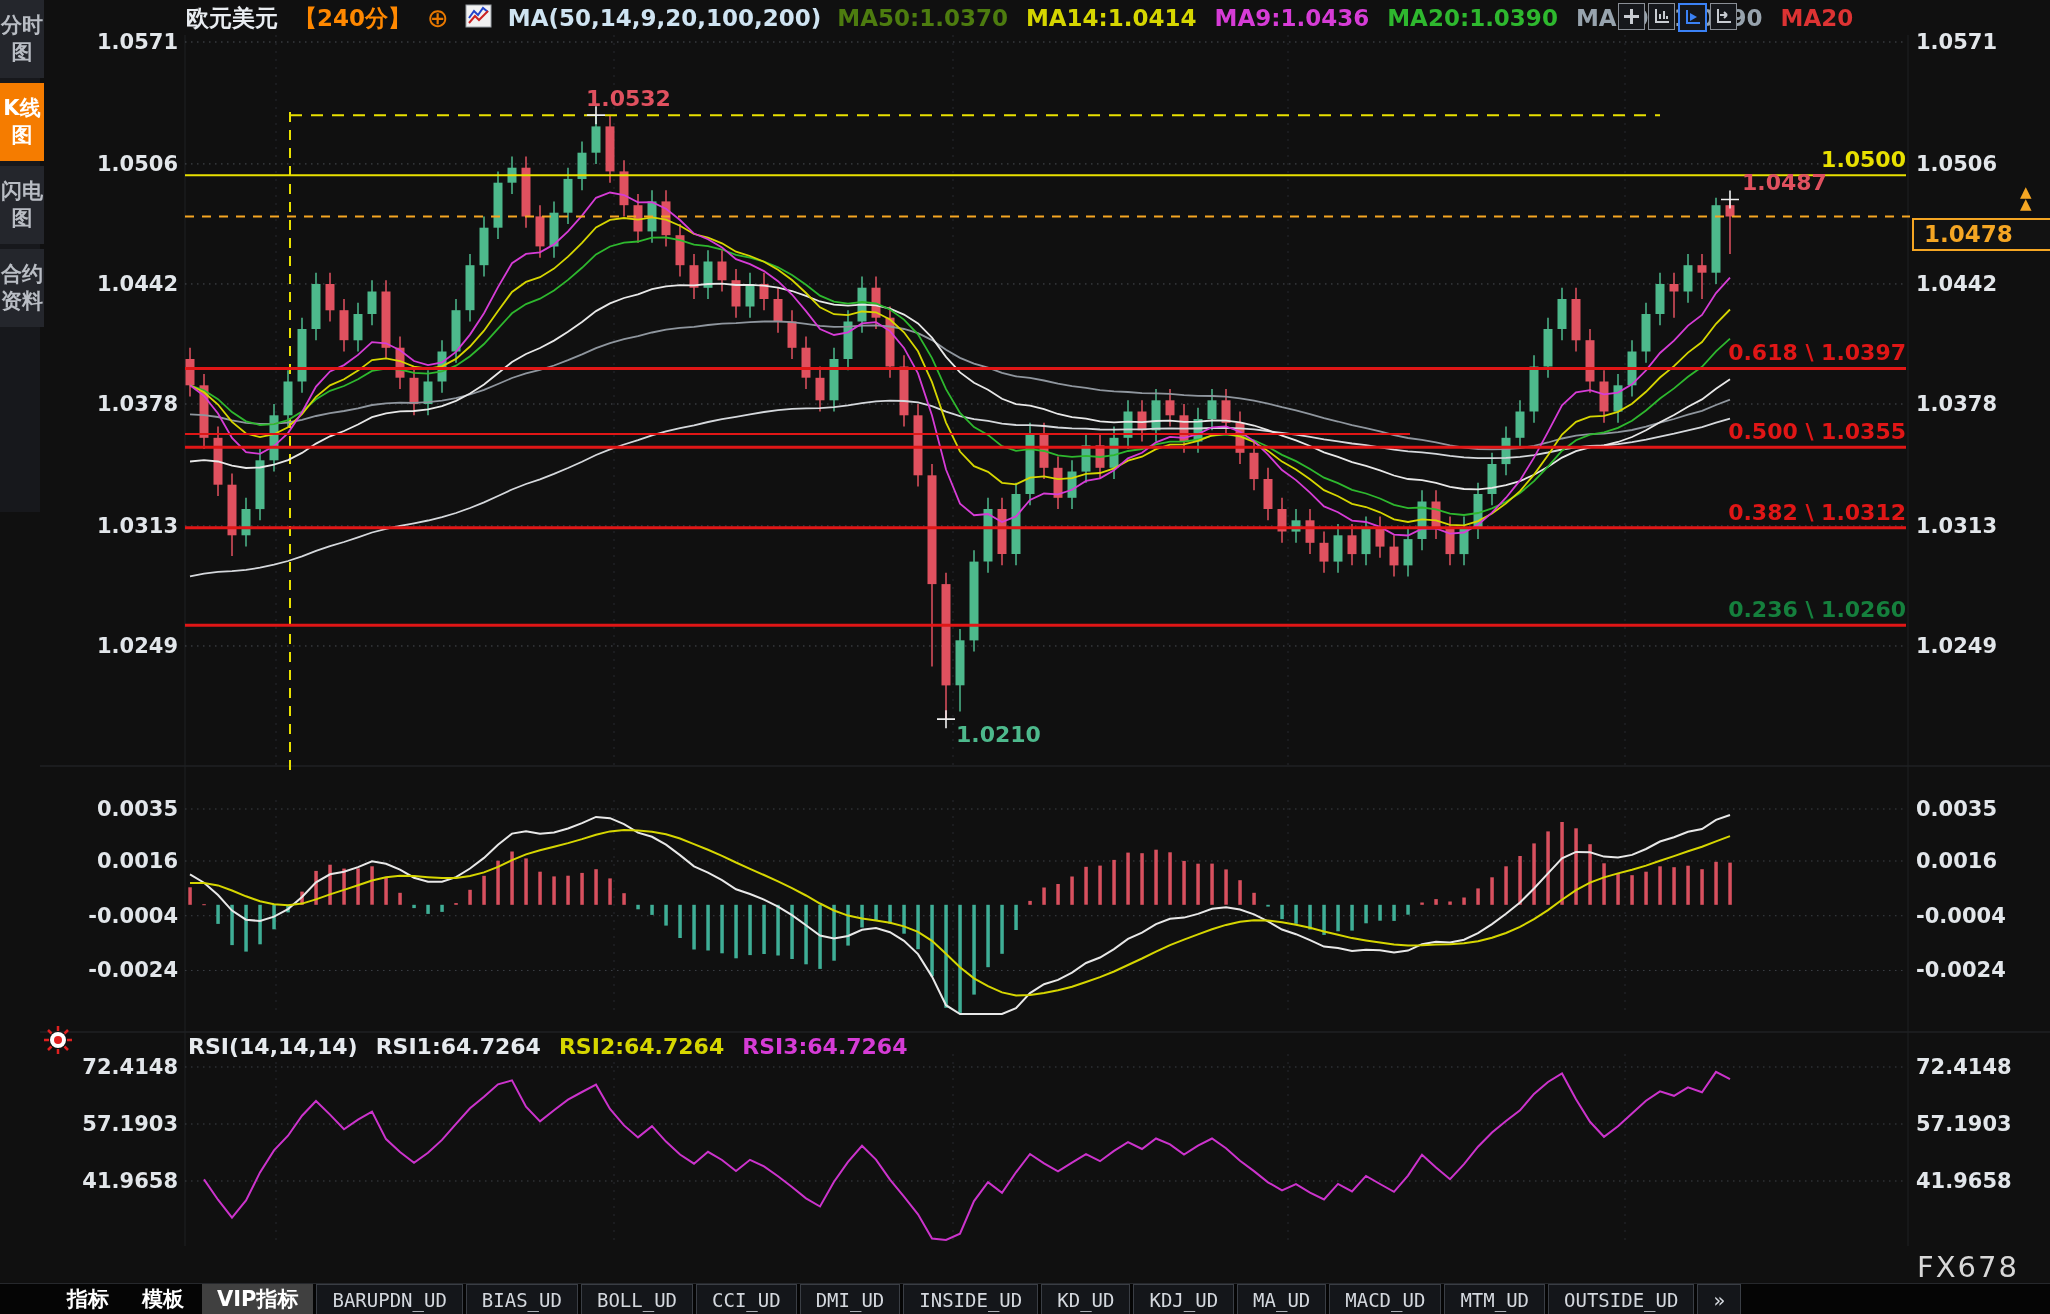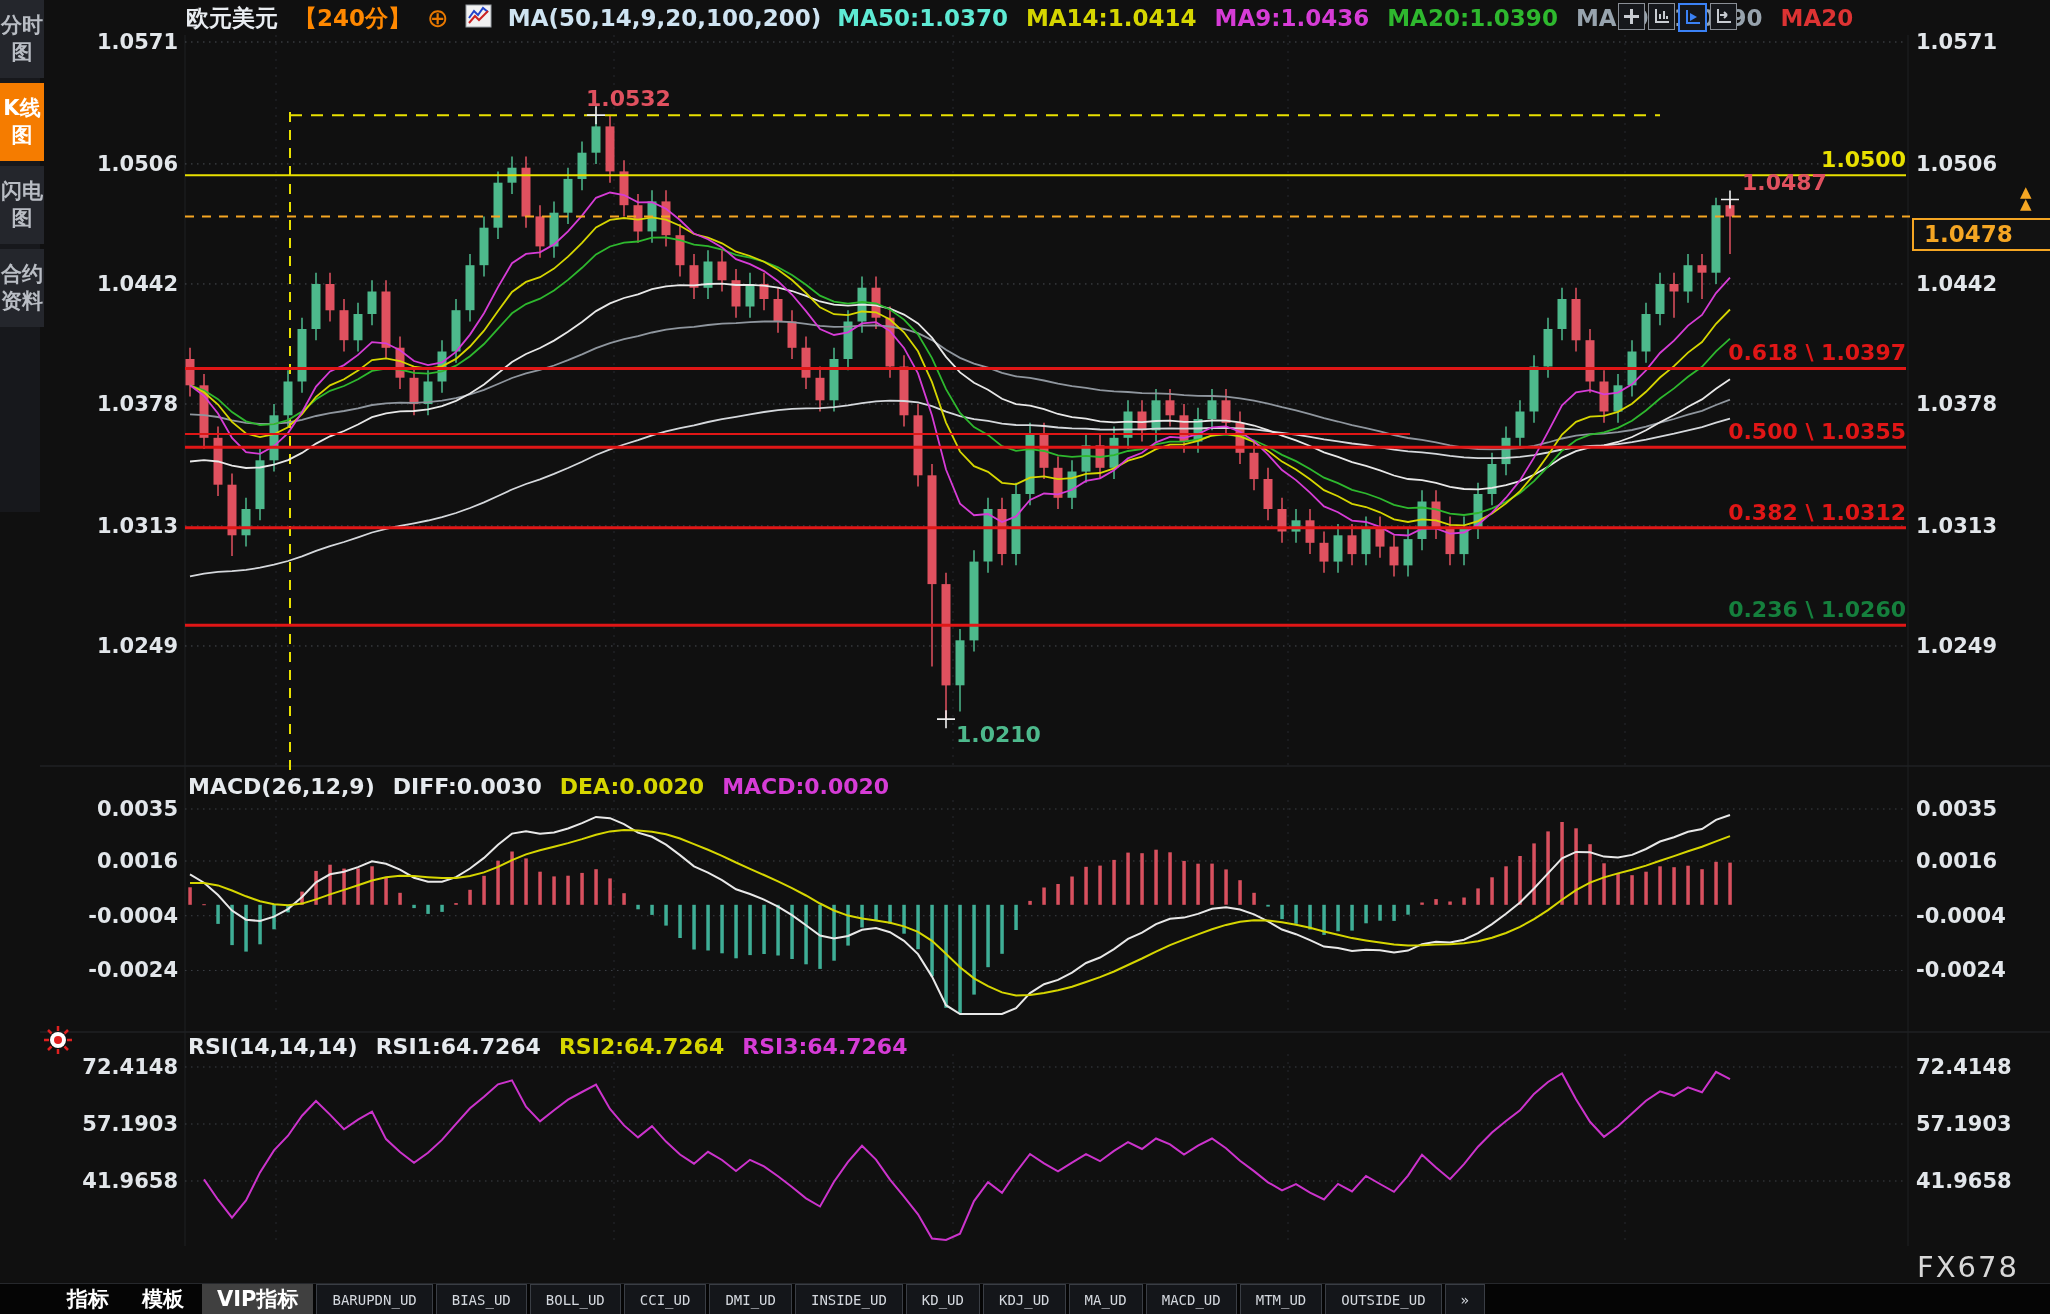--- a/index.html
+++ b/index.html
@@ -38,21 +38,21 @@
   .time-row{position:absolute;left:0;top:1246px;width:2050px;height:37px;background:#0a0a0a;border-top:1px solid #26282c;z-index:5;}
   .period-label{position:absolute;left:58px;top:6px;color:#f57c00;font-size:23px;font-weight:bold;}
   .date-label{position:absolute;top:6px;transform:translateX(-50%);color:#eef2f6;font-size:22px;font-weight:bold;}
   .watermark{position:absolute;left:1917px;top:1250px;color:#d8d8d8;font-size:29px;letter-spacing:2px;z-index:6;}
   .tab-row{position:absolute;left:0;top:1283px;width:2050px;height:31px;background:#050505;border-top:1px solid #26282c;
            display:flex;align-items:stretch;gap:3px;padding-left:52px;box-sizing:border-box;z-index:5;}
   .tab{display:flex;align-items:center;padding:0 15px;cursor:pointer;}
   .tab.cjk{color:#fff;font-size:21px;font-weight:bold;}
   .tab.vip{background:#404040;color:#fff;font-size:21px;font-weight:bold;}
   .tab.ud,.tab.more{background:#14161a;border:1px solid #3a3e45;border-bottom:none;color:#d4d8de;
-          font-family:"DejaVu Sans Mono","Liberation Mono",monospace;font-size:14px;text-align:center;}
+          font-family:"DejaVu Sans Mono","Liberation Mono",monospace;font-size:19px;text-align:center;}
   .live-icon{position:absolute;left:40px;top:1022px;z-index:6;}
 </style>
 </head>
 <body>
 
 <div class="screen">
 
   <svg id="chart-svg" width="2050" height="1314" viewBox="0 0 2050 1314">
       <rect x="0" y="0" width="2050" height="1314" fill="#101010"></rect>
       <line x1="40" y1="766" x2="2050" y2="766" stroke="#26282c"></line>
@@ -460,21 +460,21 @@
     <span class="add-icon">⊕</span>
     <span class="mini-chart-icon">
       <svg width="27" height="24" viewBox="0 0 27 24">
         <rect x="1" y="1" width="25" height="22" fill="#f2f2f2" stroke="#9aa0a6"></rect>
         <polyline points="4,14 9,7 13,11 18,4 23,8" fill="none" stroke="#2244cc" stroke-width="2"></polyline>
         <polyline points="4,19 10,12 14,16 23,7" fill="none" stroke="#cc2222" stroke-width="2"></polyline>
       </svg>
     </span>
     <span class="ma-settings">MA(50,14,9,20,100,200)</span>
     <span id="ma-values" style="display:flex;gap:18px;">
-        <span class="ma-val" style="color: #5eead4;">MA50:1.0370</span>
+        <span class="ma-val" style="color: #4d7c0f;">MA50:1.0370</span>
         <span class="ma-val" style="color: rgb(214, 214, 0);">MA14:1.0414</span>
         <span class="ma-val" style="color: rgb(214, 60, 214);">MA9:1.0436</span>
         <span class="ma-val" style="color: rgb(46, 184, 46);">MA20:1.0390</span>
         <span class="ma-val" style="color: rgb(151, 163, 173);">MA100:1.0390</span>
         <span class="ma-val" style="color: rgb(221, 51, 51);">MA20</span>
       </span>
   </div>
 
   <div class="toolbar">
     <div class="tool-btn">
@@ -495,26 +495,20 @@
         </svg>
     </div>
     <div class="tool-btn">
       <svg width="17" height="17" viewBox="0 0 17 17">
           <path d="M3 1v13h13" stroke="#c8ccd2" stroke-width="2" fill="none"></path>
           <path d="M5 7h7M12 7l-3-3M12 7l-3 3" stroke="#c8ccd2" stroke-width="2" fill="none"></path>
         </svg>
     </div>
   </div>
 
-  <div class="panel-header" style="left:188px;top:774px;">
-    <span style="color:#e6eaee;">MACD(26,12,9)</span>
-    <span style="color:#e6eaee;">DIFF:0.0030</span>
-    <span style="color:#d6d600;">DEA:0.0020</span>
-    <span style="color:#d63cd6;">MACD:0.0020</span>
-  </div>
 
   <div class="panel-header" style="left:188px;top:1034px;">
     <span style="color:#e6eaee;">RSI(14,14,14)</span>
     <span style="color:#e6eaee;">RSI1:64.7264</span>
     <span style="color:#d6d600;">RSI2:64.7264</span>
     <span style="color:#d63cd6;">RSI3:64.7264</span>
   </div>
 
   <div class="price-tag">1.0478</div>
   <div class="tag-arrows">▲<br>▲</div>

